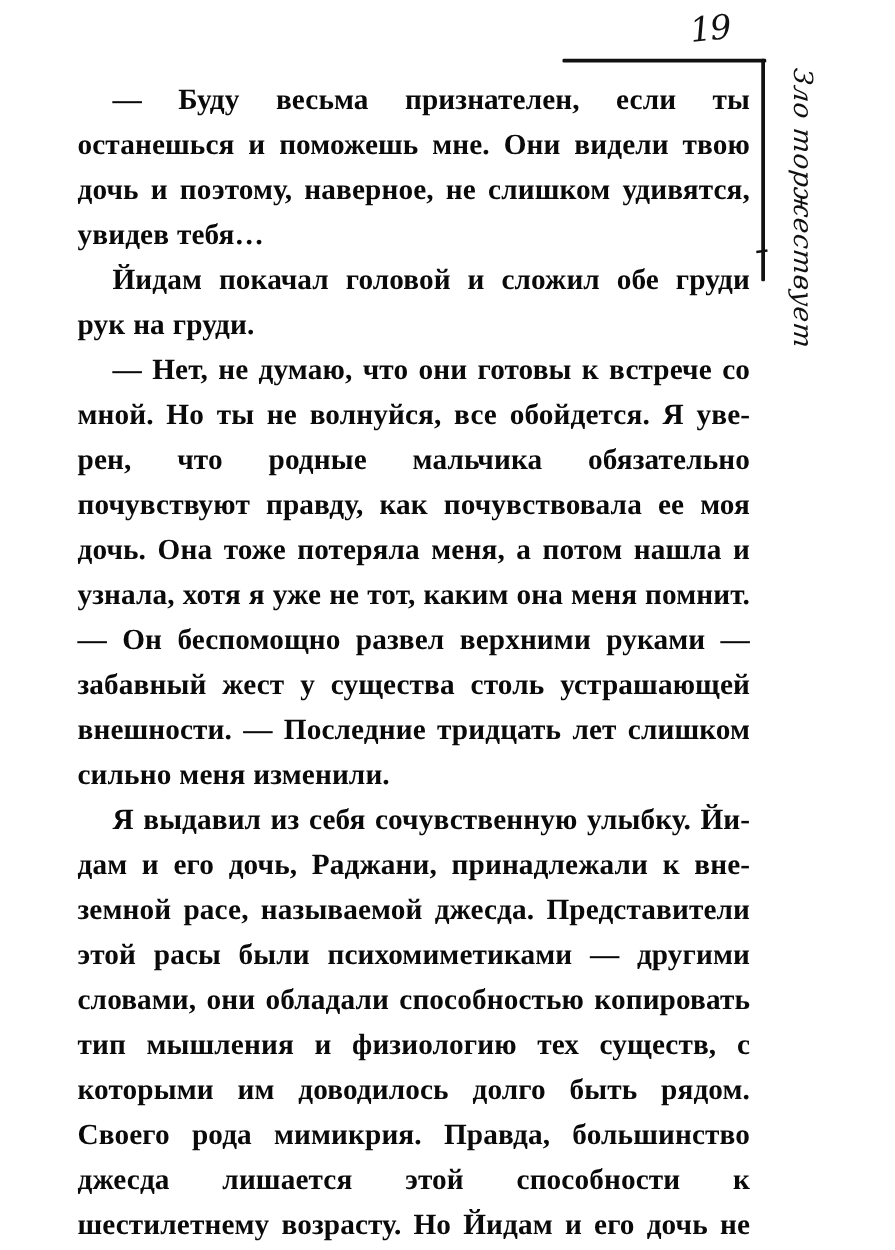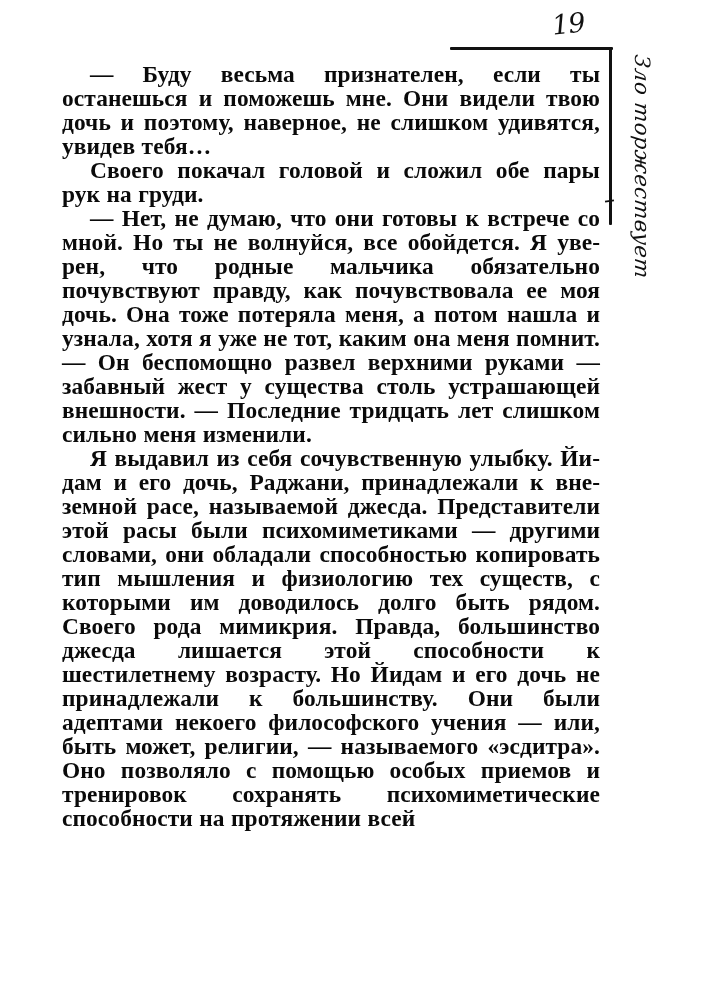--- a/index.html
+++ b/index.html
@@ -25,21 +25,21 @@
     top: 62px;
     width: 538px;
   }
   .para {
     margin: 0;
     text-align: justify;
     text-align-last: left;
     text-indent: 28px;
     font-weight: bold;
     font-size: 23.4px;
-    line-height: 24px;
+    line-height: 36px;
     color: #0a0a0a;
     letter-spacing: 0.1px;
     word-spacing: 0.4px;
     hyphens: manual;
   }
 
   
   .hand {
     position: absolute;
     color: #111111;
@@ -103,18 +103,18 @@
   <div class="hand" id="page-number">19</div>
 
   <div id="margin-bracket-horizontal"></div>
   <div id="margin-bracket-vertical"></div>
   <div id="margin-bracket-tick"></div>
 
   <div class="hand" id="margin-note">Зло торжествует</div>
 
   <div id="text-column">
     <p class="para">— Буду весьма признателен, если ты останешь­ся и поможешь мне. Они видели твою дочь и по­этому, наверное, не слишком удивятся, увидев тебя…</p>
-    <p class="para">Своего покачал головой и сложил обе пары рук на груди.</p>
+    <p class="para">Йидам покачал головой и сложил обе груди рук на груди.</p>
     <p class="para">— Нет, не думаю, что они готовы к встрече со мной. Но ты не волнуйся,&nbsp;все обойдется. Я уве­рен, что родные мальчика обязательно почувству­ют правду, как почувствовала ее моя дочь. Она тоже потеряла меня, а потом нашла и узнала, хотя я уже не тот, каким она меня помнит. — Он бес­помощно развел верхними руками — забавный жест у существа столь устрашающей внешности. — Последние тридцать лет слишком сильно меня изменили.</p>
     <p class="para">Я выдавил из себя сочувственную улыбку. Йи­дам и его дочь, Раджани, принадлежали к вне­земной расе, называемой джесда. Представители этой расы были психомиметиками — другими сло­вами, они обладали способностью копировать тип мышления и физиологию тех существ, с которы­ми им доводилось долго быть рядом. Своего рода мимикрия. Правда, большинство джесда лишает­ся этой способности к шестилетнему возрасту. Но Йидам и его дочь не принадлежали к большин­ству. Они были адептами некоего философского учения — или, быть может, религии, — называе­мого «эсдитра». Оно позволяло с помощью осо­бых приемов и тренировок сохранять психоми­метические способности на протяжении всей</p>
   </div>
 
 </div>
 
 </body></html>

